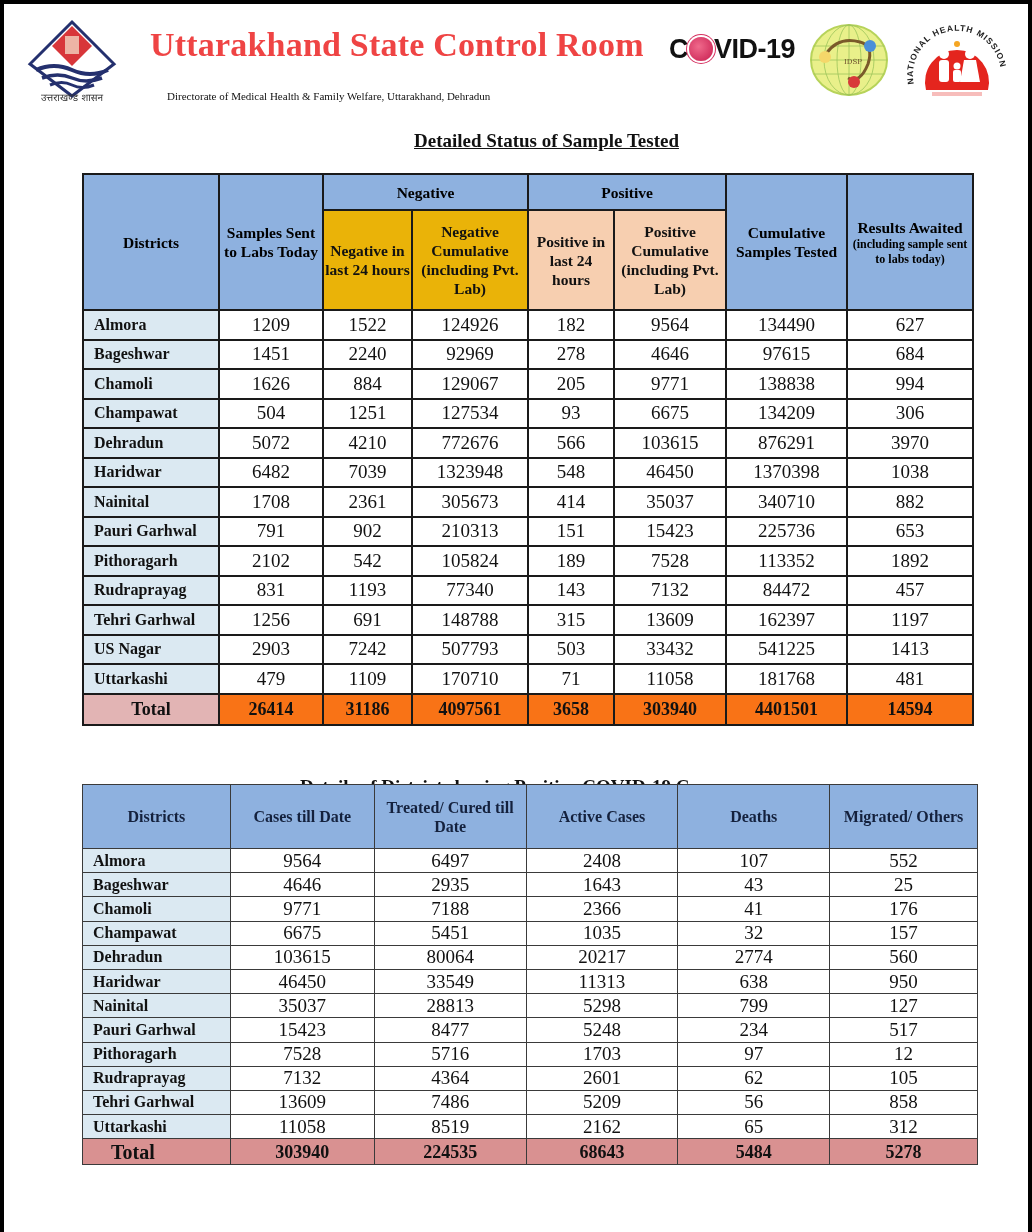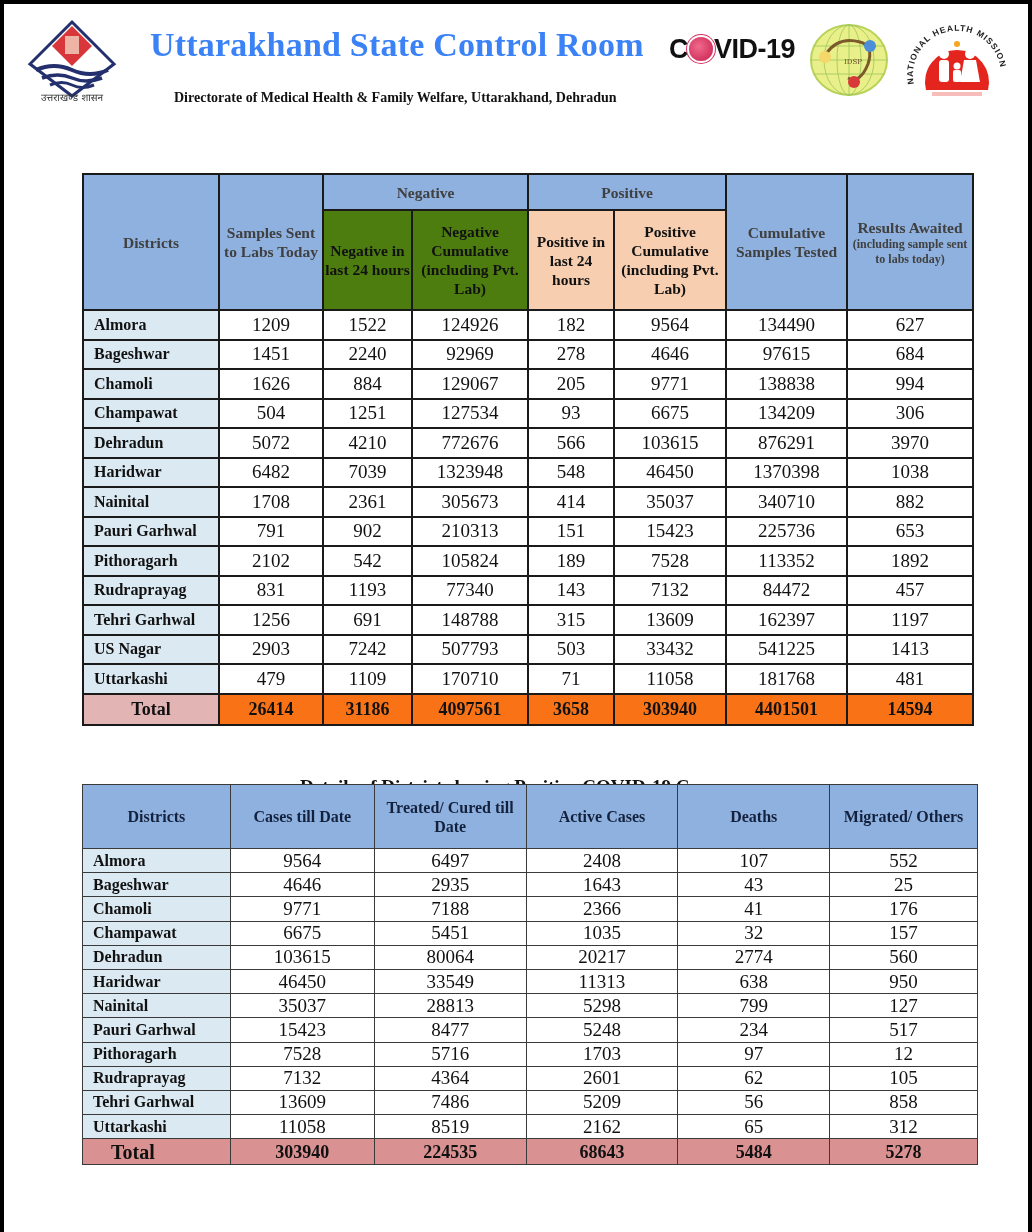--- a/index.html
+++ b/index.html
@@ -7,51 +7,51 @@
   body { font-family: "Liberation Serif", "DejaVu Serif", serif; color: #111; }
   .page {
     position: absolute; left: 4px; top: 4px; width: 1024px; height: 1228px;
     background: #fff;
   }
   
   .logo-left { position: absolute; left: 18px; top: 14px; width: 100px; height: 96px; }
   .logo-left-caption { position: absolute; left: 16px; top: 86px; width: 104px; font-size: 10px; color: #333; text-align: center; font-family: "DejaVu Sans", sans-serif; }
   .title {
     position: absolute; left: 146px; top: 22px; font-size: 34px; font-weight: bold;
-    color: #3b82f6; letter-spacing: 0.2px; white-space: nowrap;
+    color: #ef4444; letter-spacing: 0.2px; white-space: nowrap;
   }
   .covid-tag {
     position: absolute; left: 665px; top: 30px; font-family: "Liberation Sans", sans-serif;
     font-size: 27px; font-weight: bold; color: #111; white-space: nowrap; letter-spacing: -0.5px;
   }
   .covid-virus {
     display: inline-block; width: 24px; height: 24px; border-radius: 50%;
     background: radial-gradient(circle at 40% 40%, #f06a8c, #c71c4e);
     vertical-align: -3px; margin: 0 1px; position: relative;
     box-shadow: 0 0 0 2px #fff, 0 0 0 3px #d63060;
   }
   .subtitle1 { position: absolute; left: 300px; top: 64px; font-size: 17px; font-weight: bold; white-space: nowrap; }
-  .subtitle2 { position: absolute; left: 170px; top: 86px; font-size: 14px; font-weight: bold; white-space: nowrap; }
+  .subtitle2 { position: absolute; left: 163px; top: 86px; font-size: 11px; font-weight: normal; white-space: nowrap; }
   .idsp-logo { position: absolute; left: 804px; top: 18px; width: 82px; height: 76px; }
   .nhm-logo { position: absolute; left: 898px; top: 10px; width: 110px; height: 88px; }
 
   .section-title {
     position: absolute; font-size: 19px; font-weight: bold; text-decoration: underline;
     white-space: nowrap; color: #111;
   }
   .st1 { left: 410px; top: 126px; }
   .st2 { left: 296px; top: 744px; margin-top: 28px; }
 
   
   table { border-collapse: collapse; position: absolute; }
   .t1 { left: 78px; top: 169px; width: 892px; }
   .t1 td, .t1 th { border: 2px solid #1a1a1a; text-align: center; }
-  .t1 th { font-weight: bold; font-size: 15.5px; line-height: 19px; color: #404040; }
+  .t1 th { font-weight: bold; font-size: 15.5px; line-height: 19px; color: #000000; }
   .hdr-blue { background: #8eb1df; }
-  .hdr-green { background: #4d7c0f; color: #111 !important; }
+  .hdr-green { background: #eab308; color: #111 !important; }
   .hdr-orange { background: #f7cfb0; color: #111 !important; }
   .t1 .grp { height: 36px; }
   .t1 .sub { height: 100px; }
   .t1 td { font-size: 19px; height: 29.5px; background: #fff; }
   .t1 td.dist { background: #dbe9f2; text-align: left; padding-left: 10px; font-weight: bold; font-size: 16px; }
   .t1 tr.total td { background: #f97316; font-weight: bold; font-size: 18px; height: 31px; }
   .t1 tr.total td.dist { text-align: center; padding-left: 0; background: #e2b4b4; }
   .small-note { font-size: 12px; line-height: 15px; display: block; }
 
   
@@ -113,20 +113,21 @@
       <circle cx="42" cy="40" r="5"></circle>
         <rect x="37" y="46" width="10" height="22" rx="3"></rect>
       <circle cx="68" cy="40" r="5"></circle>
         <path d="M62,46 h12 l4,22 h-20 z"></path>
       <circle cx="55" cy="52" r="3.5"></circle>
         <rect x="51" y="56" width="8" height="12" rx="2"></rect>
     </g>
     <rect x="30" y="78" width="50" height="4" fill="#e4251e" opacity="0.3"></rect>
   </svg>
 
+  <div class="section-title st1">Detailed Status of Sample Tested</div>
 
   <table class="t1">
     <colgroup>
       <col style="width:136px">
         <col style="width:104px">
         <col style="width:89px">
         <col style="width:116px">
       <col style="width:86px">
         <col style="width:112px">
         <col style="width:121px">

